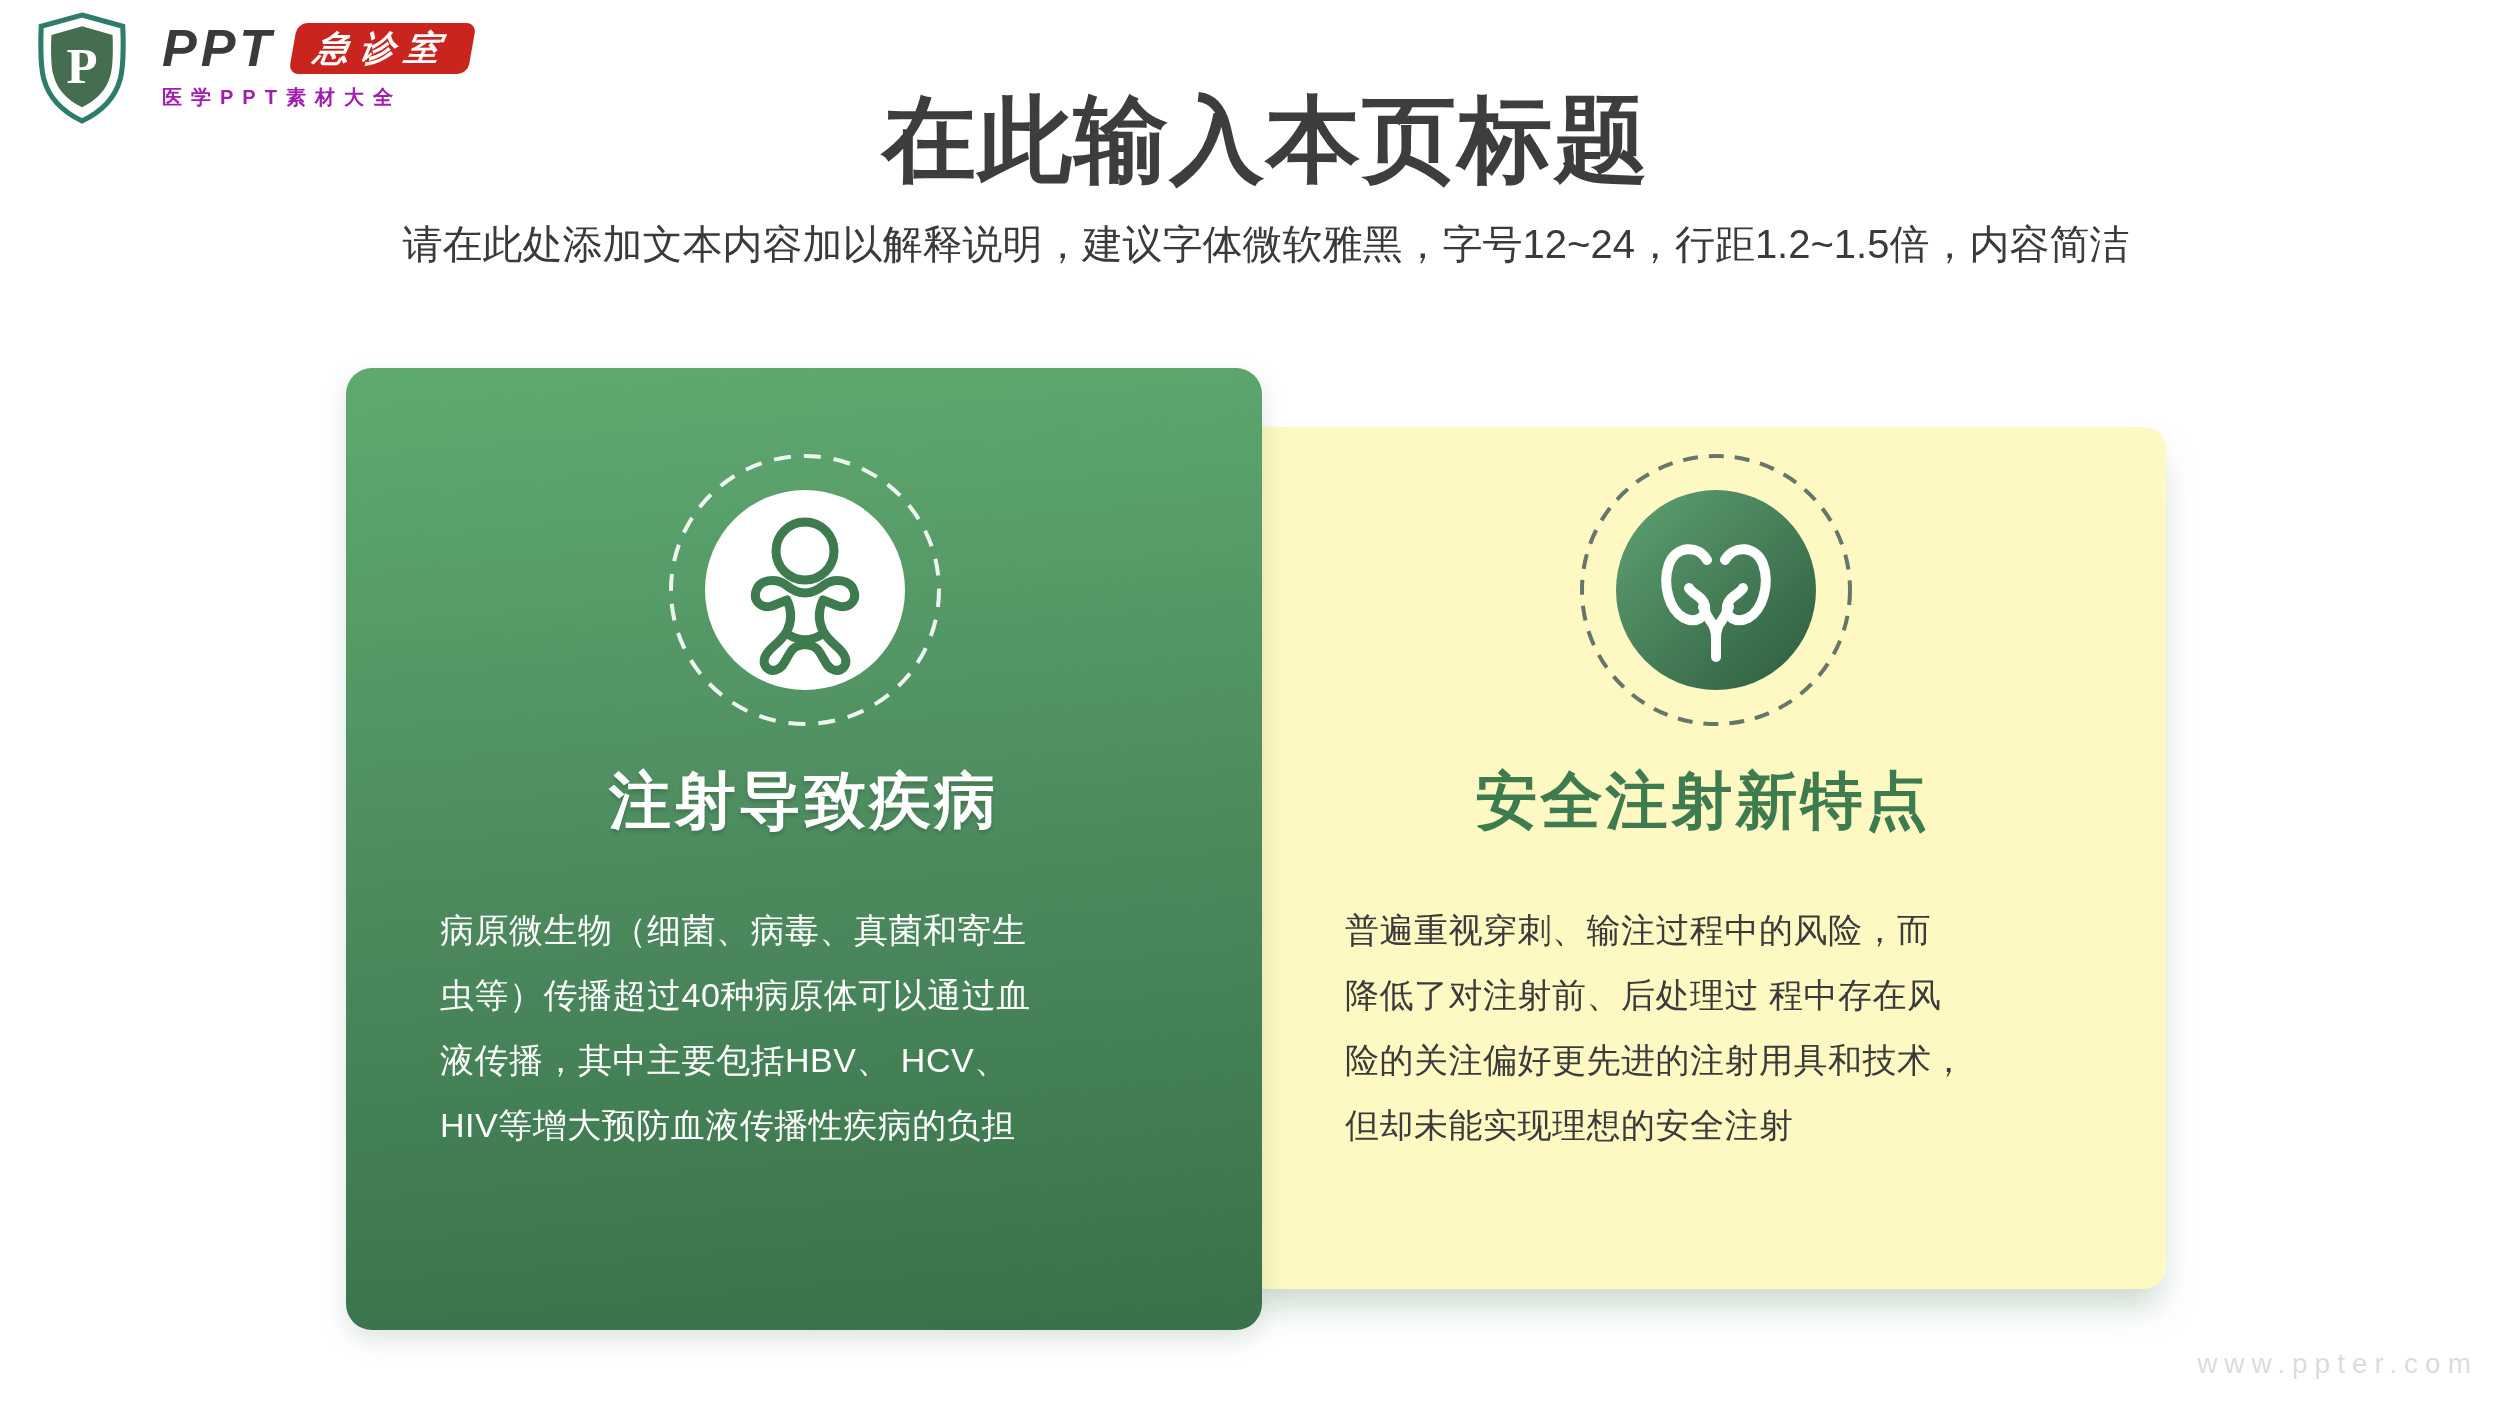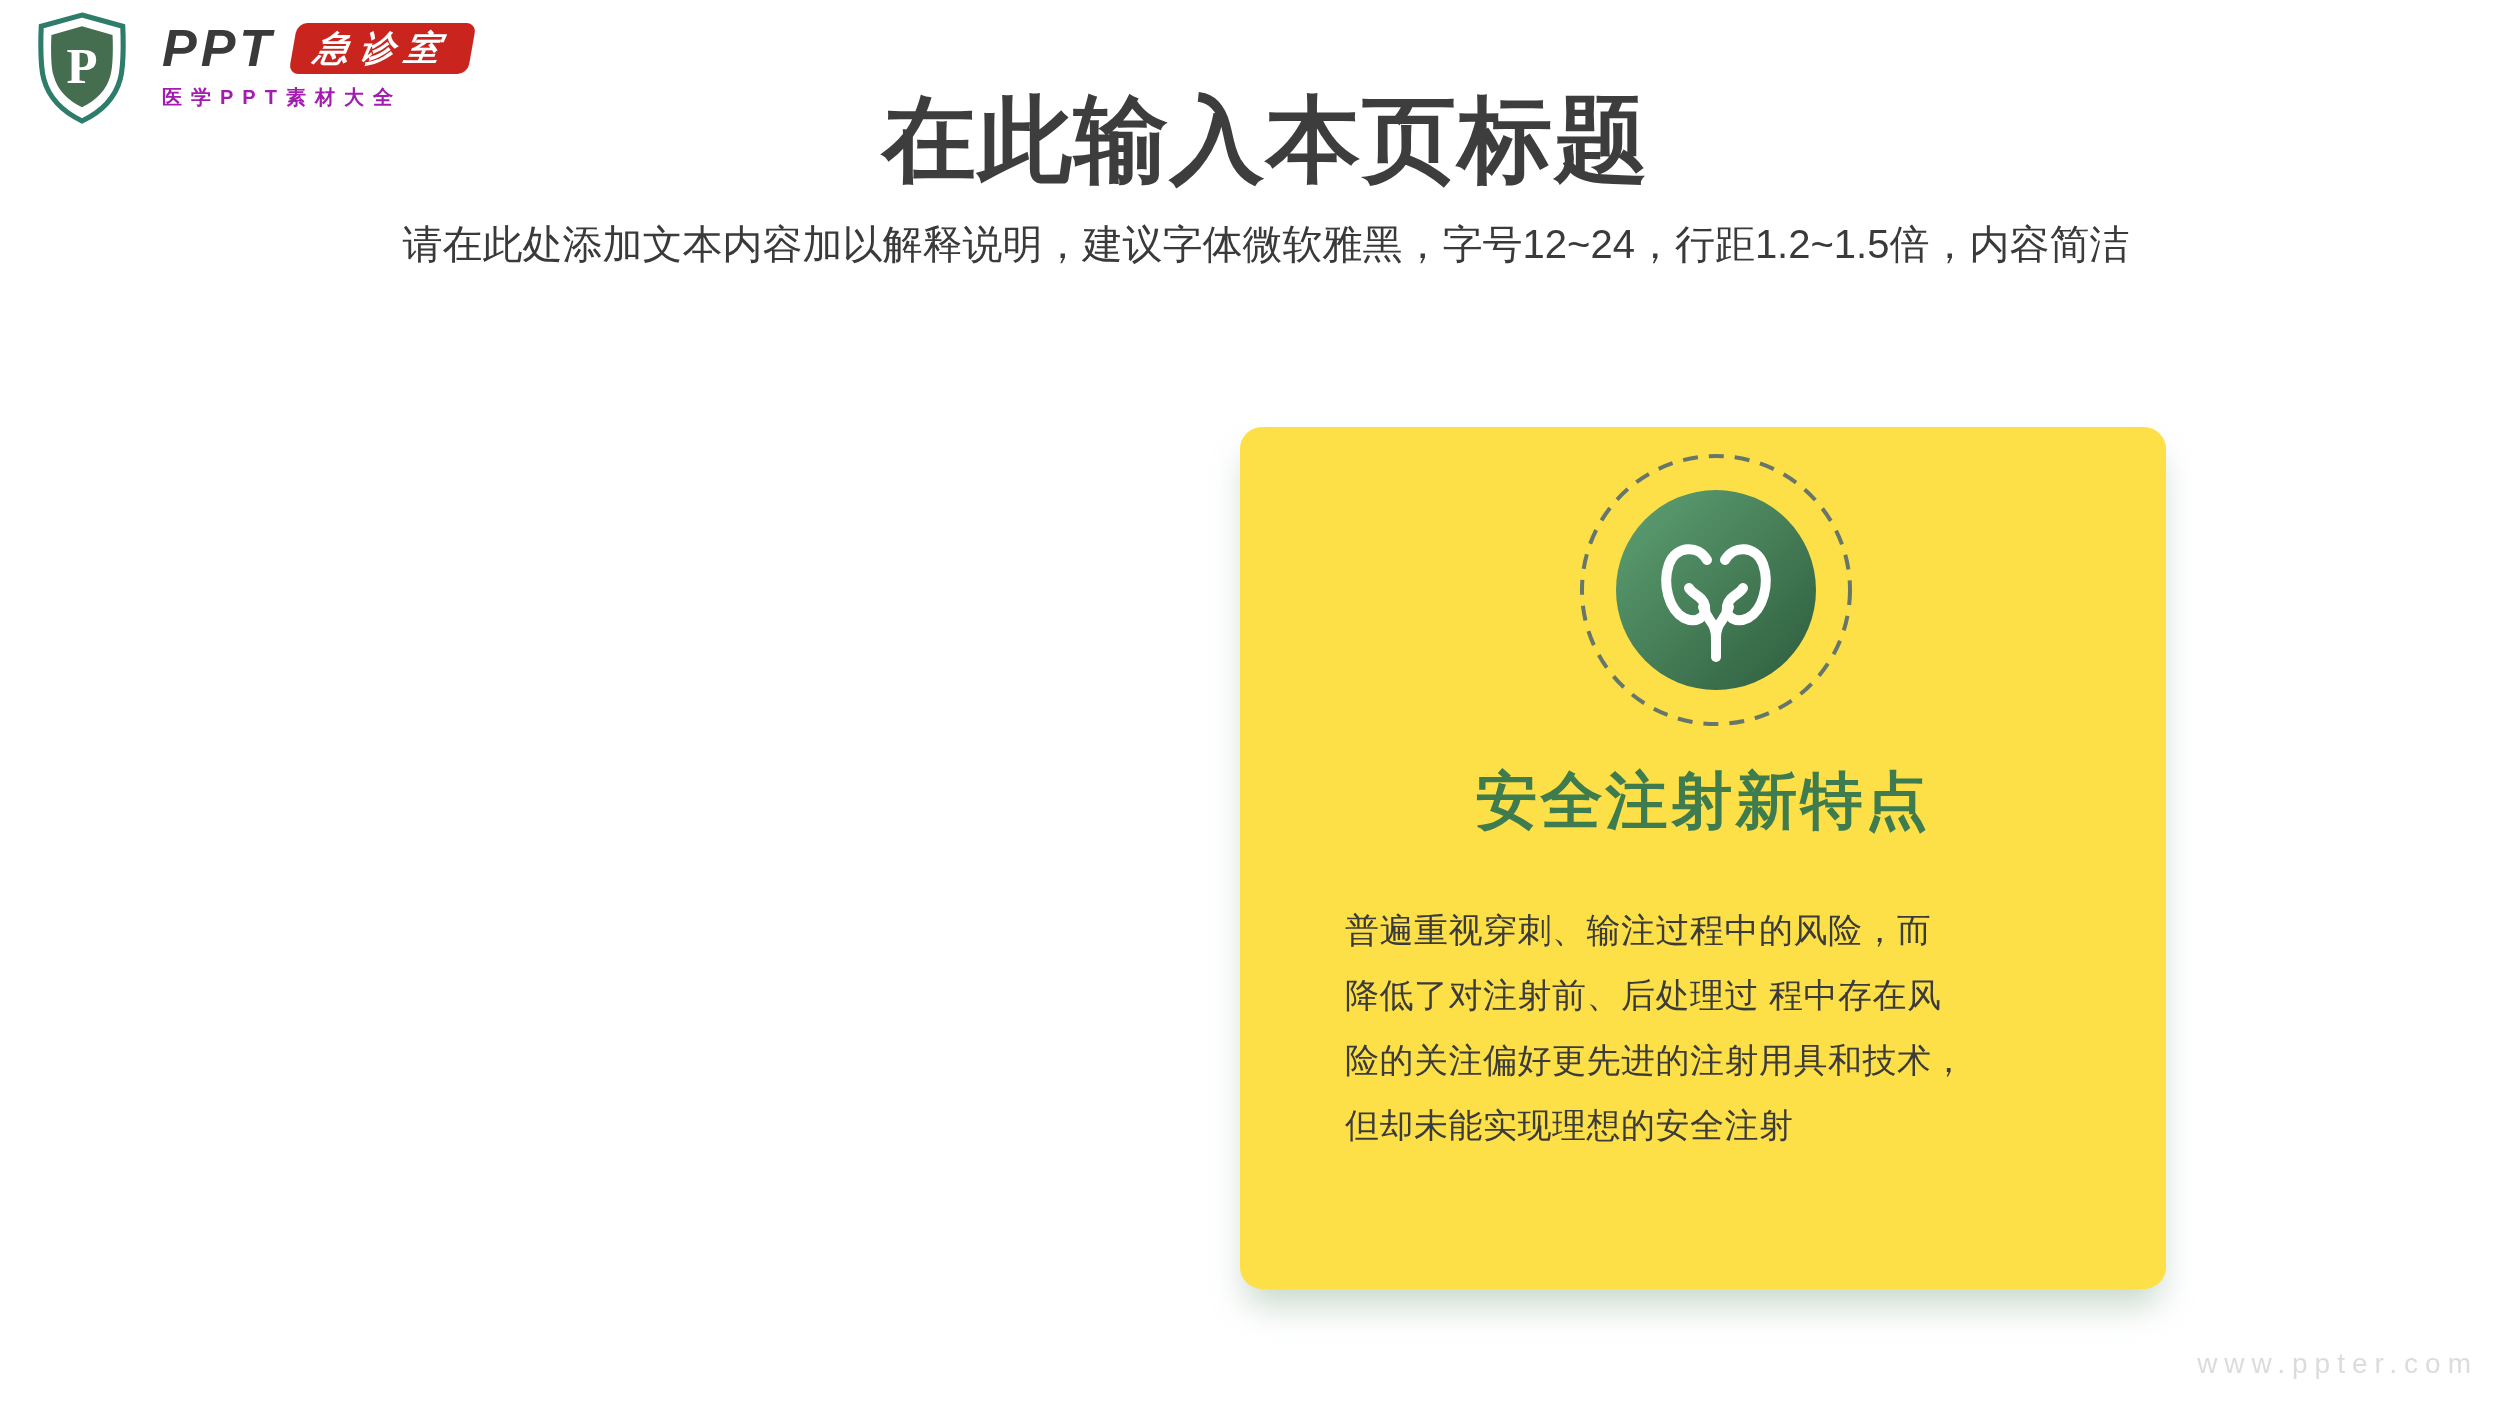--- a/index.html
+++ b/index.html
@@ -29,21 +29,21 @@
     font-size:40px;line-height:62px;color:#3a3a3a;font-weight:400;
   }
   
   .card-left{
     position:absolute;left:346px;top:368px;width:916px;height:962px;border-radius:26px;
     background:linear-gradient(175deg,#5faa70 0%,#4f8e61 45%,#38714a 100%);
     z-index:2;box-shadow:0 10px 24px rgba(70,110,85,0.18);
   }
   .card-right{
     position:absolute;left:1240px;top:427px;width:926px;height:862px;border-radius:22px;
-    background:#fde047;z-index:1;
+    background:#fef9c3;z-index:1;
     box-shadow:0 22px 34px -6px rgba(132,168,143,0.45);
   }
   .icon-group{position:absolute;}
   .card-left .icon-group{left:314px;top:77px;width:290px;height:290px;}
   .card-right .icon-group{left:331px;top:18px;width:290px;height:290px;}
   .card-title{
     position:absolute;left:0;width:100%;margin:0;text-align:center;
     font-size:62px;font-weight:800;letter-spacing:3px;line-height:1.15;
   }
   .card-left .card-title{top:397px;color:#ffffff;text-shadow:0 3px 4px rgba(0,0,0,0.18);}
@@ -76,20 +76,41 @@
         <span class="logo-ppt">PPT</span>
         <span class="logo-badge">急诊室</span>
       </div>
       <div class="logo-row2">医学PPT素材大全</div>
     </div>
   </div>
 
   <h1 class="page-title">在此输入本页标题</h1>
   <p class="page-subtitle"><span>请在此处添加文本内容加以解释说明，建议字体微软雅黑，字号12~24，行距1.2~1.5倍，内容简洁</span><br></p>
 
+  <div class="card-left">
+    <svg class="icon-group" viewBox="0 0 290 290">
+      <circle cx="145" cy="145" r="134" fill="none" stroke="rgba(255,255,255,0.9)" stroke-width="4" stroke-dasharray="17 13"></circle>
+      <circle cx="145" cy="145" r="100" fill="#ffffff"></circle>
+      <g stroke="#3e7c50" stroke-width="9" fill="none" stroke-linecap="round" stroke-linejoin="round">
+        <circle cx="145" cy="106" r="29"></circle>
+        <path d="M 126,140 C 115,132 99,135 96,146 C 93,156 101,164 112,161 L 127,155
+                 C 132,166 132,176 127,186 C 119,200 109,202 105,212 C 102,220 108,227 116,225
+                 C 124,223 125,214 132,205 C 138,198 152,198 158,205 C 165,214 166,223 174,225
+                 C 182,227 188,220 185,212 C 181,202 171,200 163,186 C 158,176 158,166 163,155
+                 L 178,161 C 189,164 197,156 194,146 C 191,135 175,132 164,140
+                 C 158,145 152,148 145,148 C 138,148 132,145 126,140 Z"></path>
+        <path d="M 129,190 C 139,196 151,196 161,190"></path>
+      </g>
+    </svg>
+    <h2 class="card-title">注射导致疾病</h2>
+    <p class="card-body">病原微生物（细菌、病毒、真菌和寄生
+虫等）传播超过40种病原体可以通过血
+液传播，其中主要包括HBV、 HCV、
+HIV等增大预防血液传播性疾病的负担</p>
+  </div>
 
   <div class="card-right">
     <svg class="icon-group" viewBox="0 0 290 290">
       <defs>
         <linearGradient id="kidgrad" x1="0" y1="0" x2="1" y2="1">
           <stop offset="0" stop-color="#5fa173"></stop>
           <stop offset="1" stop-color="#2d5c3d"></stop>
         </linearGradient>
       </defs>
       <circle cx="145" cy="145" r="134" fill="none" stroke="#66766b" stroke-width="4" stroke-dasharray="15 11"></circle>

